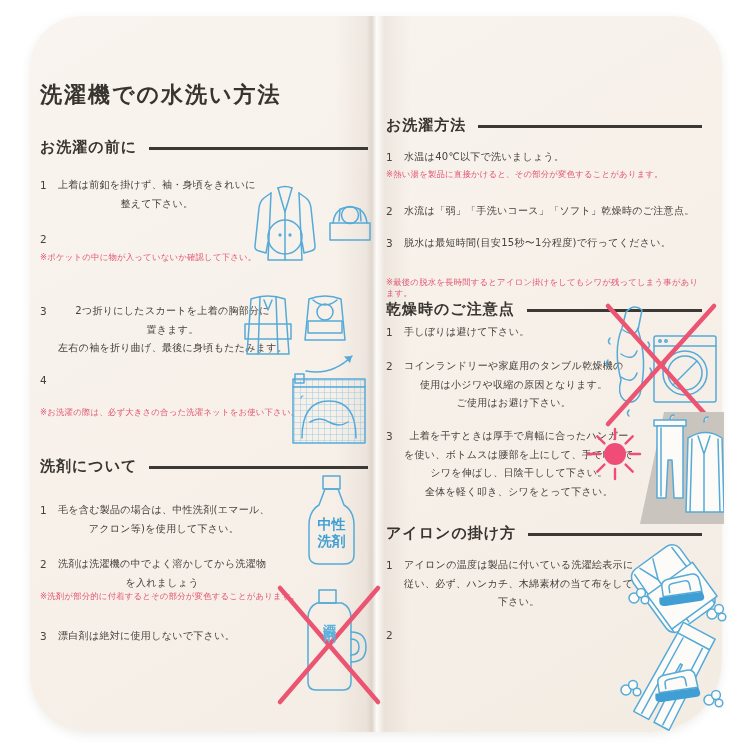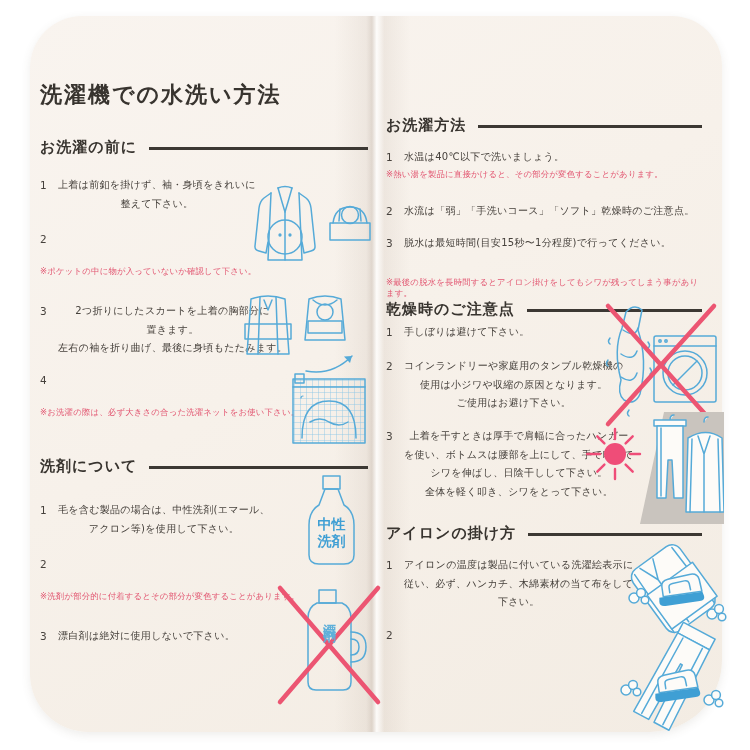--- a/index.html
+++ b/index.html
@@ -53,21 +53,21 @@
       </div>
 
       <div class="blk item" style="top:160px;">
         <span class="num">1</span>
         <span class="txt">上着は前釦を掛けず、袖・身頃をきれいに
 整えて下さい。</span>
       </div>
       <div class="blk item" style="top:214px;">
         <span class="num">2</span>
       </div>
-      <div class="blk note" style="top:250px;">※ポケットの中に物が入っていないか確認して下さい。</div>
+      <div class="blk note" style="top:236px;">※ポケットの中に物が入っていないか確認して下さい。</div>
       <div class="blk item" style="top:286px;">
         <span class="num">3</span>
         <span class="txt">2つ折りにしたスカートを上着の胸部分に
 置きます。
 左右の袖を折り曲げ、最後に身頃もたたみます。</span>
       </div>
       <div class="blk item" style="top:355px;">
         <span class="num">4</span>
       </div>
       <div class="blk note" style="top:391px;">※お洗濯の際は、必ず大きさの合った洗濯ネットをお使い下さい。</div>
@@ -77,20 +77,22 @@
         <span class="rule"></span>
       </div>
 
       <div class="blk item" style="top:485px;">
         <span class="num">1</span>
         <span class="txt">毛を含む製品の場合は、中性洗剤(エマール、
 アクロン等)を使用して下さい。</span>
       </div>
       <div class="blk item" style="top:539px;">
         <span class="num">2</span>
+        <span class="txt">洗剤は洗濯機の中でよく溶かしてから洗濯物
+を入れましょう</span>
       </div>
       <div class="blk note" style="top:575px;">※洗剤が部分的に付着するとその部分が変色することがあります。</div>
       <div class="blk item" style="top:611px;">
         <span class="num">3</span>
         <span class="txt">漂白剤は絶対に使用しないで下さい。</span>
       </div>
     </div>
 
     <div class="col col-right">
       <div class="blk sec" style="top:100px;">

